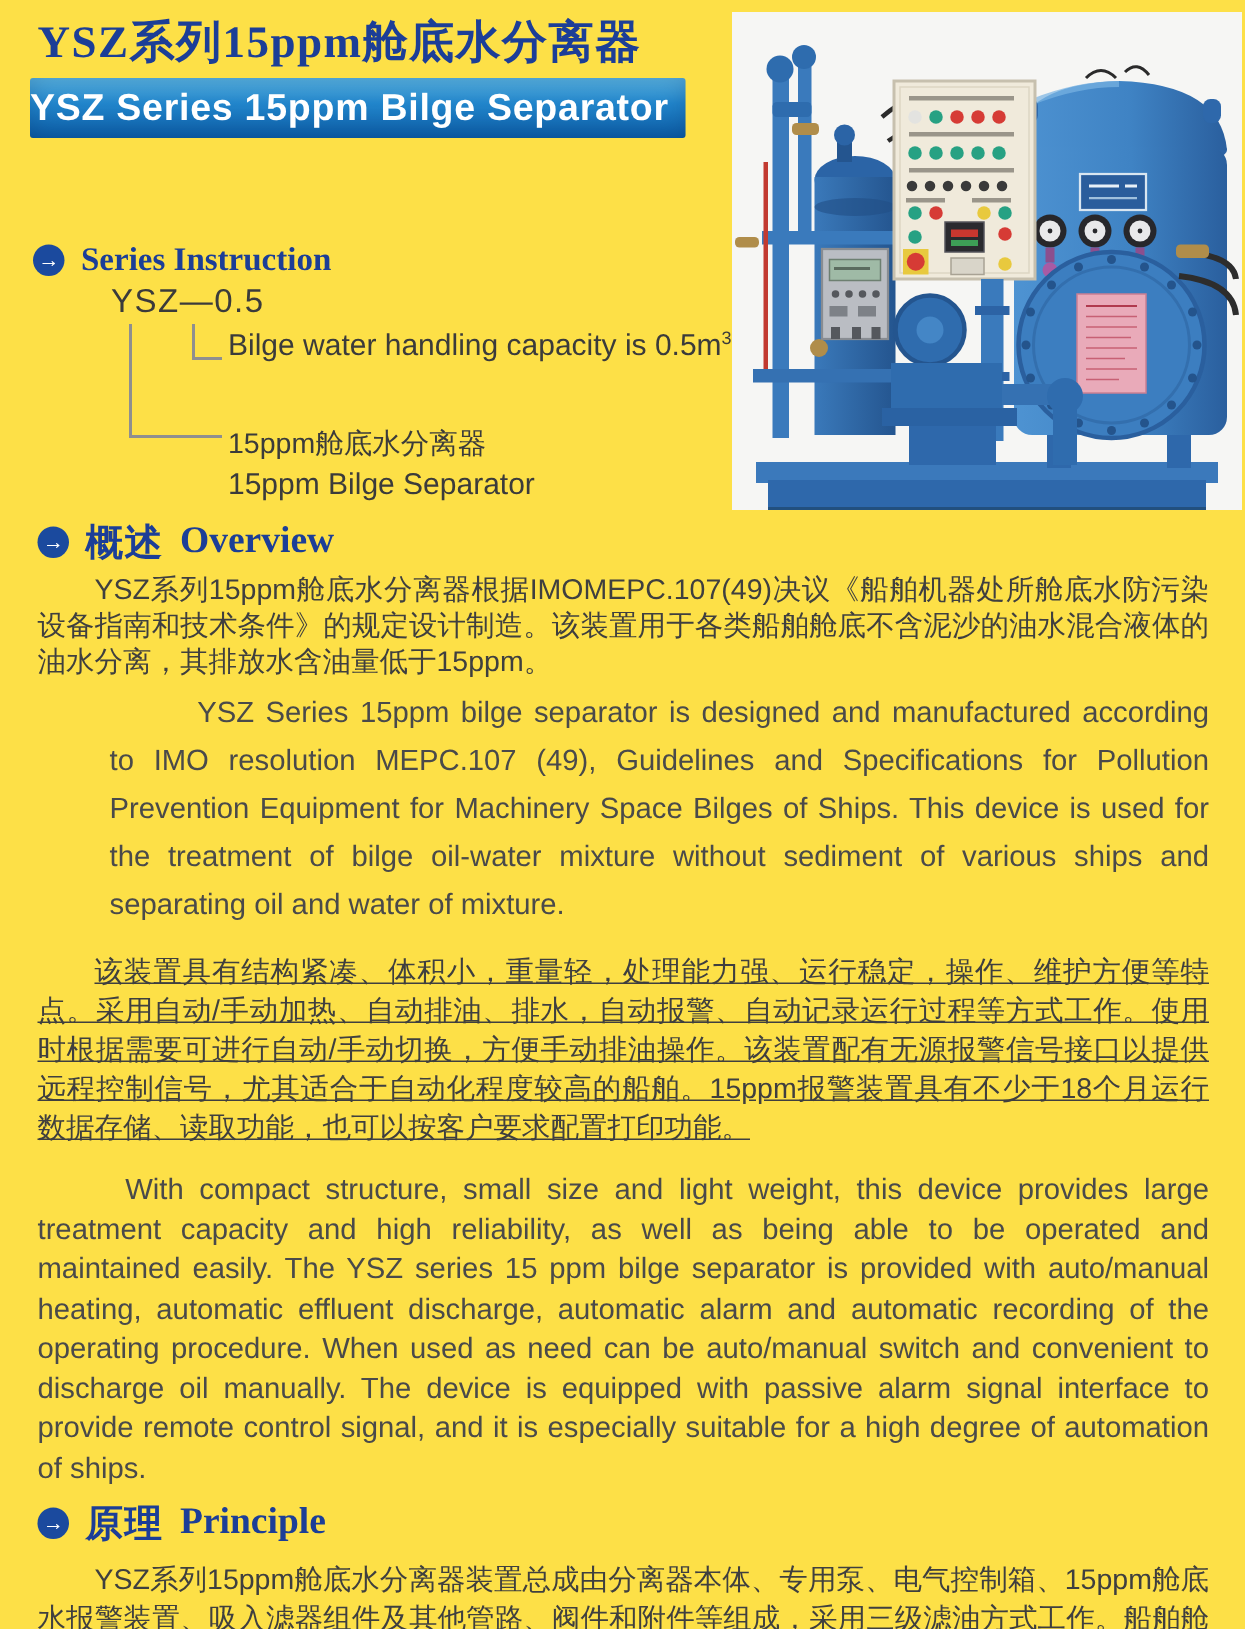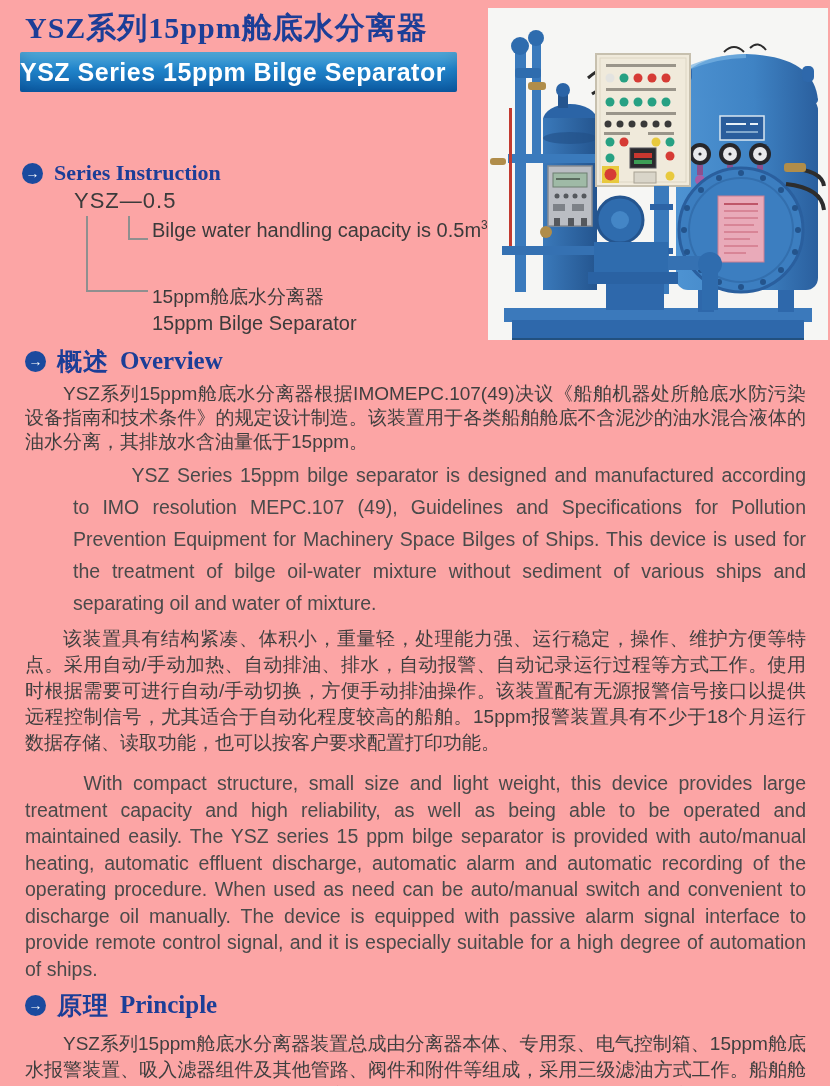--- a/index.html
+++ b/index.html
@@ -1,19 +1,19 @@
 <!DOCTYPE html>
 <html><head>
 <meta charset="utf-8">
 <style>
   html,body{margin:0;padding:0;}
   .page{
     position:relative;
     width:830px;height:1086px;
-    background:#fca5a5;
+    background:#fde047;
     overflow:hidden;
     font-family:"Liberation Sans", sans-serif;
     color:#3d3d3d;
   }
   
   .title-cn{
     position:absolute;left:25px;top:8px;width:460px;
     font-family:"Liberation Serif", serif;
     font-weight:bold;font-size:30px;letter-spacing:1px;
     color:#1c3e97;white-space:nowrap;
@@ -61,21 +61,21 @@
   .product-photo{position:absolute;left:488px;top:8px;width:340px;height:332px;}
   
   .content{
     position:absolute;left:25px;top:344px;width:781px;
   }
   .content p{margin:0;text-align:justify;}
   p.cn{font-size:19px;color:#3f3f3f;text-indent:2em;}
   p.en{font-size:19.5px;color:#4a4a4a;text-indent:3em;}
   p.cn1{line-height:24px;margin-top:4px;}
   p.en1{line-height:32px;margin-top:5px;margin-left:48px;}
-  p.cn2{line-height:26px;margin-top:7px;}
+  p.cn2{line-height:26px;margin-top:17px;text-decoration:underline;}
   p.en2{line-height:26.5px;margin-top:14px;}
   .heading-principle{margin-top:6px;}
   p.cn3{line-height:26px;margin-top:9px;}
 </style>
 </head>
 <body>
 
 <div class="page">
 
   <div class="title-cn">YSZ系列15ppm舱底水分离器</div>

